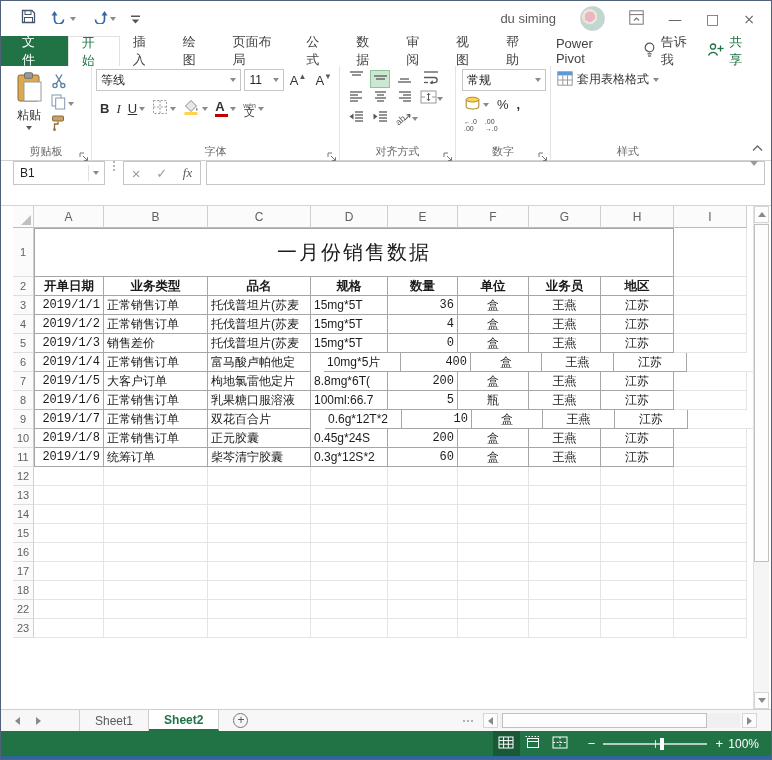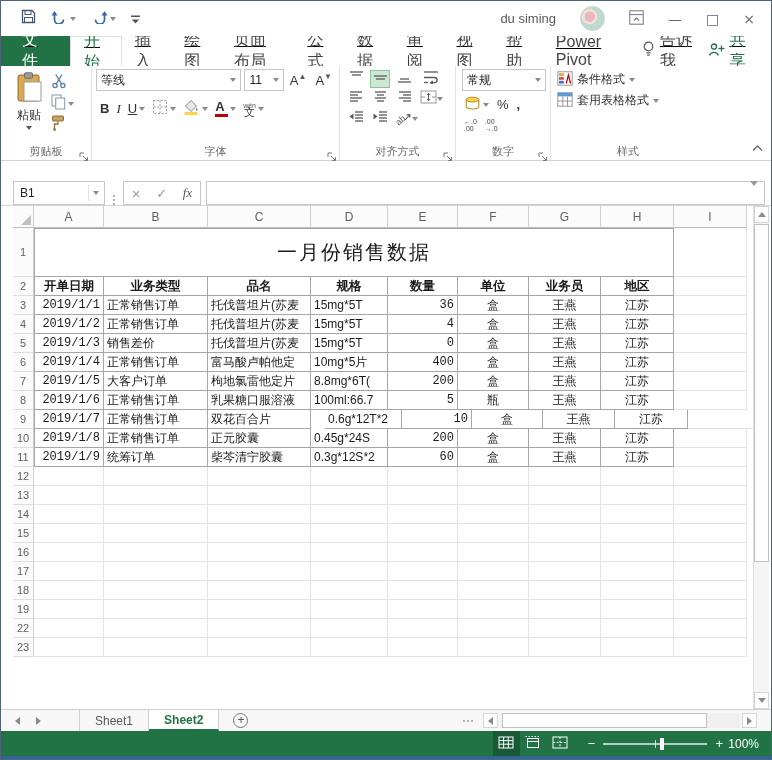--- a/index.html
+++ b/index.html
@@ -12,21 +12,21 @@
   .qat { display:flex; align-items:center; gap:15px; padding-left:20px; z-index:2; }
   .qbtn { display:inline-flex; align-items:center; gap:2px; cursor:default; }
   .win-title { position:absolute; left:0; right:0; text-align:center; color:#7a7a7a; font-size:13px; }
   .tb-right { margin-left:auto; display:flex; align-items:center; gap:24px; padding-right:16px; color:#595959; font-size:13px; z-index:2; }
   .avatar { width:25px; height:25px; border-radius:50%; background:radial-gradient(circle at 38% 42%, #e9b6c6 0 26%, #f3e3d0 27% 38%, #bed8d2 39% 100%); border:1px solid #cfcfcf; }
   .winbtn { font-size:14px; color:#666; font-family:"DejaVu Sans",sans-serif; }
   .dd { display:inline-block; width:0; height:0; border-left:3.5px solid transparent; border-right:3.5px solid transparent; border-top:4px solid #595959; }
   .ddl { border-top-color:#8a8a8a; }
 
   
-  .tabrow { height:30px; display:flex; align-items:stretch; background:#fff; font-size:16px;text-decoration:underline; }
+  .tabrow { height:30px; display:flex; align-items:stretch; background:#fff; font-size:13px; }
   .file-tab { background:#217346; color:#fff; padding:0 21px; display:flex; align-items:center; }
   .tablist { display:flex; }
   .rtab { padding:0 13px; display:flex; align-items:center; color:#444; }
   .rtab.active { color:#217346; border:1px solid #e1e1e1; border-bottom:none; background:#fff; }
   .tellme { display:flex; align-items:center; gap:5px; color:#444; padding:0 10px; }
   .share { margin-left:auto; display:flex; align-items:center; gap:5px; color:#217346; padding-right:18px; }
 
   
   .ribbon { height:95px; background:#fff; border-bottom:1px solid #d2d2d2; display:flex; position:relative; }
   .rgroup { position:relative; border-right:1px solid #e3e3e3; padding:3px 4px 16px 4px; }
@@ -60,21 +60,21 @@
   .ibtn.wide { width:26px; }
   .g-num { width:95px; }
   .ncombo { width:84px; margin-left:2px; }
   .nrow { display:flex; align-items:center; gap:8px; margin-top:5px; padding-left:4px; font-size:13px; color:#333; }
   .decbtn { font-size:7px; color:#444; line-height:7px; text-align:left; }
   .g-styles { width:154px; }
   .srow { display:flex; align-items:center; gap:4px; height:21px; font-size:12px; color:#333; padding-left:2px; }
   .collapse { position:absolute; right:8px; bottom:4px; }
 
   
-  .fxrow { height:45px; display:flex; align-items:flex-end; padding:0 6px 0 12px; border-bottom:1px solid #d4d4d4; background:#fff; }
+  .fxrow { height:45px; display:flex; align-items:flex-start; padding:0 6px 0 12px; border-bottom:1px solid #d4d4d4; background:#fff; }
   .namebox { width:92px; height:24px; border:1px solid #c6c6c6; display:flex; align-items:center; font-size:12px; color:#222; }
   .namebox .txt { padding-left:6px; flex:1; }
   .namebox .sep { width:1px; height:16px; background:#e0e0e0; margin-right:4px; }
   .dots3 { width:18px; display:flex; flex-direction:column; align-items:center; gap:2px; }
   .dots3 i { width:2px; height:2px; background:#9a9a9a; border-radius:50%; }
   .fxbox { width:78px; height:24px; border:1px solid #c6c6c6; display:flex; align-items:center; justify-content:space-around; color:#9a9a9a; font-size:13px; }
   .fxbox .fx { font-family:"Liberation Serif",serif; font-style:italic; color:#595959; }
   .finput { flex:1; height:24px; border:1px solid #c6c6c6; margin-left:5px; display:flex; align-items:center; font-size:12px; padding:0 6px; color:#222; }
   .finput .exp { margin-left:auto; }
 
@@ -438,31 +438,20 @@
       <span class="glabel">数字</span>
       <span class="launch"><svg width="10" height="10">
             <path d="M1 5 V1 h4" fill="none" stroke="#767676"></path>
             <path d="M4 4 l4.5 4.5 M8.5 5.2 v3.3 h-3.3" fill="none" stroke="#767676"></path>
           </svg></span>
     </div>
 
     <div class="rgroup g-styles" style="border-right:none">
       <div class="srow">
         <span><svg width="16" height="15">
-              <rect x="0.8" y="0.8" width="14.4" height="13.4" fill="none" stroke="#9a9a9a"></rect>
-              <rect x="2" y="2.2" width="4.8" height="2.8" fill="#e8a33d"></rect>
-              <rect x="2" y="6" width="4.8" height="2.8" fill="#d75442"></rect>
-              <rect x="2" y="9.8" width="4.8" height="2.8" fill="#4472c4"></rect>
-              <path d="M9.2 12.5 l2.2-8.5 2.2 8.5" stroke="#c00000" fill="none" stroke-width="1.2"></path>
-            </svg></span>
-        <span>条件格式</span>
-          <span class="dd ddl"></span>
-      </div>
-      <div class="srow">
-        <span><svg width="16" height="15">
               <rect x="0.8" y="0.8" width="14.4" height="13.4" fill="#fff" stroke="#9a9a9a"></rect>
               <rect x="0.8" y="0.8" width="14.4" height="3.6" fill="#5b9bd5"></rect>
               <line x1="0.8" y1="9" x2="15.2" y2="9" stroke="#9a9a9a"></line>
               <line x1="5.8" y1="4.4" x2="5.8" y2="14.2" stroke="#9a9a9a"></line>
               <line x1="10.5" y1="4.4" x2="10.5" y2="14.2" stroke="#9a9a9a"></line>
             </svg></span>
         <span>套用表格格式</span>
           <span class="dd ddl"></span>
       </div>
       <span class="glabel">样式</span>
@@ -560,21 +549,21 @@
           <div class="cell tcell al-c" style="width: 71px;">盒</div>
           <div class="cell tcell al-c" style="width: 72px;">王燕</div>
           <div class="cell tcell al-c" style="width: 73px;">江苏</div>
           <div class="cell" style="width: 73px;"></div>
         </div>
         <div class="grow">
           <div class="rowhdr">6</div>
           <div class="cell tcell al-r first" style="width: 70px;">2019/1/4</div>
           <div class="cell tcell al-l" style="width: 104px;">正常销售订单</div>
           <div class="cell tcell al-l" style="width: 103px;">富马酸卢帕他定</div>
-          <div class="cell tcell al-l" style="width: 77px;">10mg*5片</div>
+          <div class="cell tcell al-l" style="width: 77px; margin-left: 13px;">10mg*5片</div>
           <div class="cell tcell al-r" style="width: 70px;">400</div>
           <div class="cell tcell al-c" style="width: 71px;">盒</div>
           <div class="cell tcell al-c" style="width: 72px;">王燕</div>
           <div class="cell tcell al-c" style="width: 73px;">江苏</div>
           <div class="cell" style="width: 73px;"></div>
         </div>
         <div class="grow">
           <div class="rowhdr">7</div>
           <div class="cell tcell al-r first" style="width: 70px;">2019/1/5</div>
           <div class="cell tcell al-l" style="width: 104px;">大客户订单</div>
@@ -701,32 +690,20 @@
           <div class="cell" style="width: 103px;"></div>
           <div class="cell" style="width: 77px;"></div>
           <div class="cell" style="width: 70px;"></div>
           <div class="cell" style="width: 71px;"></div>
           <div class="cell" style="width: 72px;"></div>
           <div class="cell" style="width: 73px;"></div>
           <div class="cell" style="width: 73px;"></div>
         </div>
         <div class="grow">
           <div class="rowhdr">18</div>
-          <div class="cell" style="width: 70px;"></div>
-          <div class="cell" style="width: 104px;"></div>
-          <div class="cell" style="width: 103px;"></div>
-          <div class="cell" style="width: 77px;"></div>
-          <div class="cell" style="width: 70px;"></div>
-          <div class="cell" style="width: 71px;"></div>
-          <div class="cell" style="width: 72px;"></div>
-          <div class="cell" style="width: 73px;"></div>
-          <div class="cell" style="width: 73px;"></div>
-        </div>
-        <div class="grow">
-          <div class="rowhdr">19</div>
           <div class="cell" style="width: 70px;"></div>
           <div class="cell" style="width: 104px;"></div>
           <div class="cell" style="width: 103px;"></div>
           <div class="cell" style="width: 77px;"></div>
           <div class="cell" style="width: 70px;"></div>
           <div class="cell" style="width: 71px;"></div>
           <div class="cell" style="width: 72px;"></div>
           <div class="cell" style="width: 73px;"></div>
           <div class="cell" style="width: 73px;"></div>
         </div>

